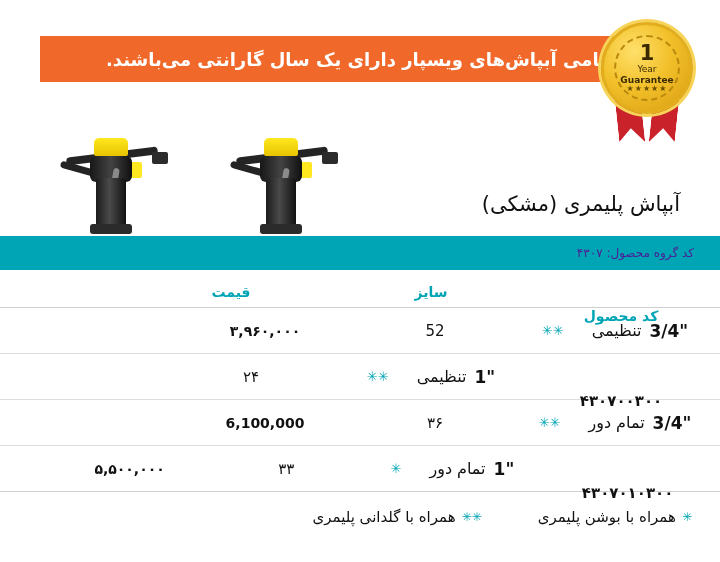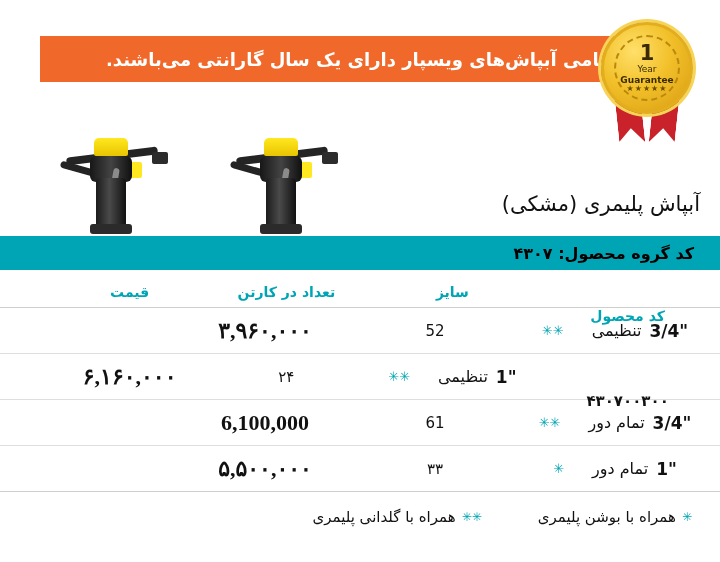--- a/index.html
+++ b/index.html
@@ -213,21 +213,21 @@
     height: 22px;
     background: #8b8b8b;
     border-radius: 3px;
     transform: rotate(10deg);
   }
 
   
   .product-title {
     position: absolute;
     top: 192px;
-    right: 20px;
+    right: 40px;
     font-size: 21px;
     color: #111111;
     font-weight: normal;
     direction: rtl;
   }
 
   
   .code-bar {
     position: absolute;
     top: 236px;
@@ -235,23 +235,23 @@
     width: 720px;
     height: 34px;
     background: #00a5b5;
     display: flex;
     align-items: center;
     justify-content: flex-start;
     box-sizing: border-box;
     padding: 0 26px;
   }
   .code-bar-text {
-    color: #000000;
-    font-size: 16px;
-    font-weight: bold;
+    color: #4c1d95;
+    font-size: 12px;
+    font-weight: normal;
     direction: rtl;
   }
 
   
   .table {
     position: absolute;
     top: 276px;
     left: 0;
     width: 720px;
     direction: rtl;
@@ -309,21 +309,21 @@
     font-weight: normal;
     margin-left: 20px;
   }
   .frac {
     direction: ltr;
     font-size: 17px;
     font-weight: bold;
     color: #111;
   }
   .count { font-size: 15px; font-weight: normal; }
-  .price { font-size: 22px; font-weight: bold; font-family: Liberation Serif, serif; }
+  .price { font-size: 14px; font-weight: bold; }
 
   
   .footnotes {
     position: absolute;
     top: 508px;
     left: 0;
     width: 720px;
     display: flex;
     flex-direction: row;
     justify-content: flex-start;
@@ -391,21 +391,20 @@
 
 <div class="code-bar">
   <span class="code-bar-text">کد گروه محصول: ۴۳۰۷</span>
 </div>
 
 <div class="table">
 
   <div class="thead">
     <div class="th c-code">کد محصول</div>
     <div class="th c-size">سایز</div>
-    <div class="th c-count">تعداد در کارتن</div>
     <div class="th c-price">قیمت</div>
   </div>
 
   <div class="trow">
     <div class="td c-size">
       <div class="size-cell">
         <span class="frac">3/4"</span>
         <span class="size-word">تنظیمی</span>
         <span class="asterisk">✳✳</span>
       </div>
@@ -419,36 +418,38 @@
       <span class="code-num">۴۳۰۷۰۰۳۰۰</span>
     </div>
     <div class="td c-size">
       <div class="size-cell">
         <span class="frac">1"</span>
         <span class="size-word">تنظیمی</span>
         <span class="asterisk">✳✳</span>
       </div>
     </div>
     <div class="td c-count count">۲۴</div>
-    <div class="td c-price price">۶,۱۶۰,۰۰۰</div>
   </div>
 
   <div class="trow">
     <div class="td c-size">
       <div class="size-cell">
         <span class="frac">3/4"</span>
         <span class="size-word">تمام دور</span>
         <span class="asterisk">✳✳</span>
       </div>
     </div>
-    <div class="td c-count count">61</div>
+    <div class="td c-count count">۳۶</div>
     <div class="td c-price price">6,100,000</div>
   </div>
 
   <div class="trow">
+    <div class="td c-code">
+      <span class="code-num">۴۳۰۷۰۱۰۳۰۰</span>
+    </div>
     <div class="td c-size">
       <div class="size-cell">
         <span class="frac">1"</span>
         <span class="size-word">تمام دور</span>
         <span class="asterisk">✳</span>
       </div>
     </div>
     <div class="td c-count count">۳۳</div>
     <div class="td c-price price">۵,۵۰۰,۰۰۰</div>
   </div>

